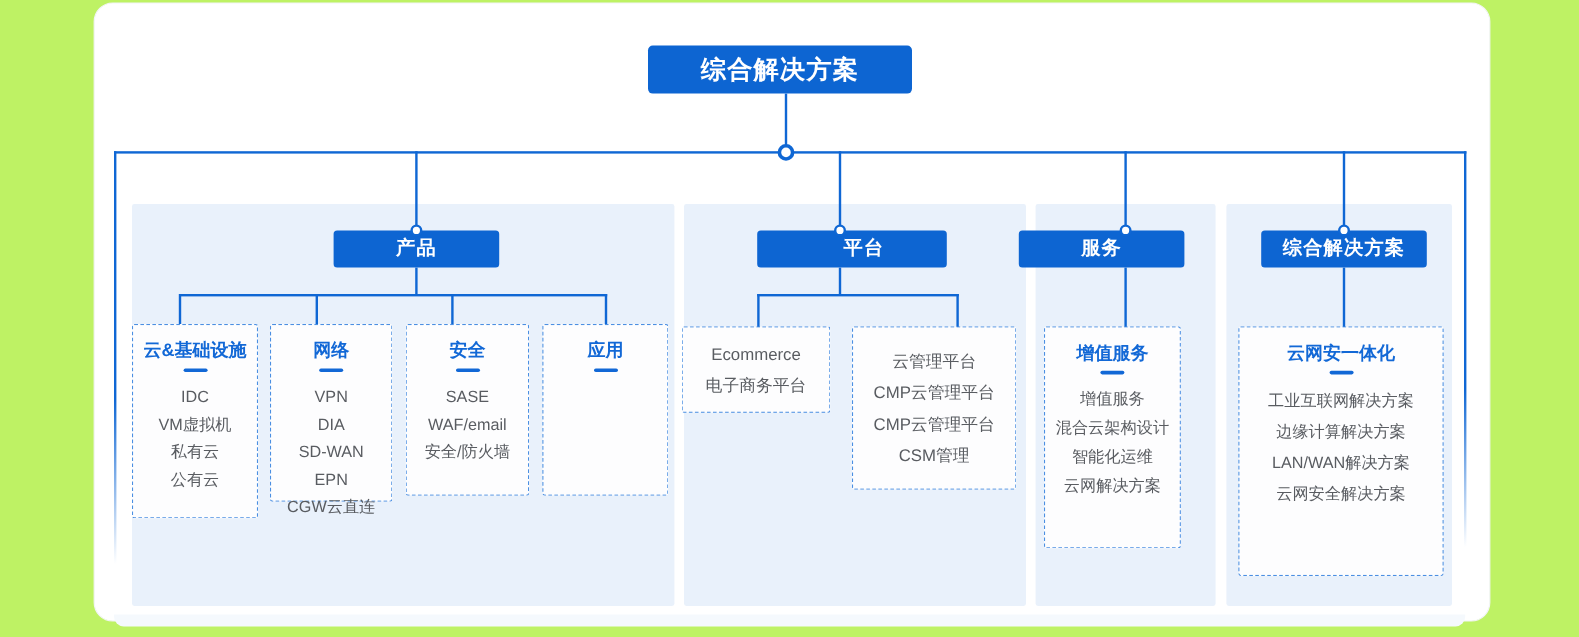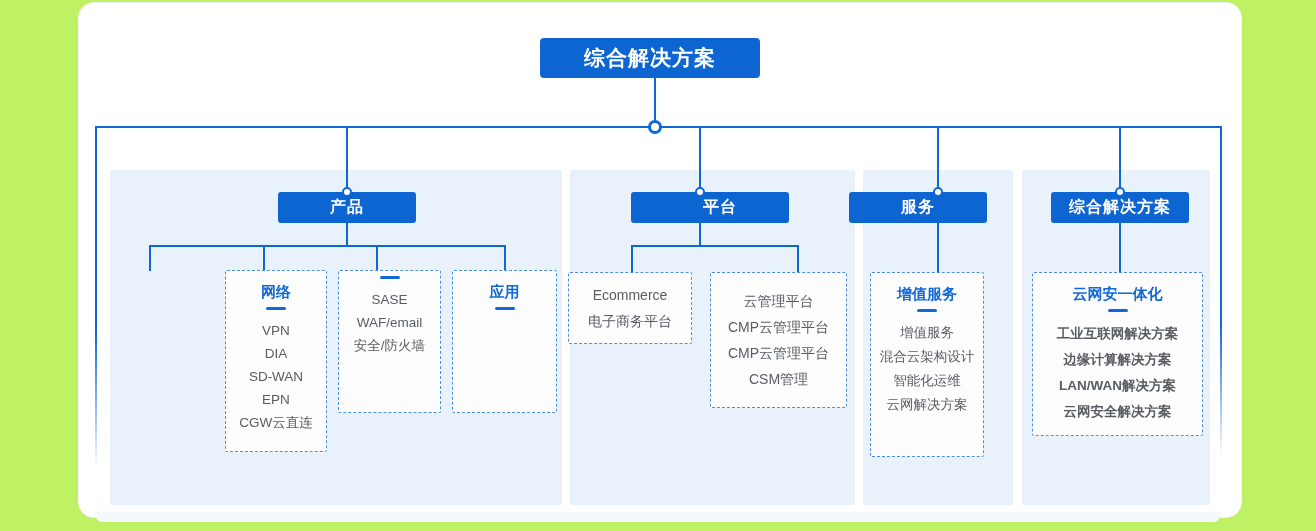--- a/index.html
+++ b/index.html
@@ -27,21 +27,21 @@
   .root{left:540px;top:38px;width:220px;height:40px;font-size:21px;border-radius:4px;}
   .hdr{top:192px;width:138px;height:31px;font-size:16px;}
   .dot{position:absolute;background:#fff;border-radius:50%;box-sizing:border-box;z-index:4;}
   .dot-big{left:648px;top:120px;width:14px;height:14px;border:3px solid var(--blue-line);}
   .dot-small{width:10px;height:10px;top:187px;border:2.5px solid var(--blue-line);}
   .dbox{position:absolute;background:var(--boxbg);border:1.5px dashed var(--dash);border-radius:2px;
         box-sizing:border-box;text-align:center;z-index:3;}
   .gtitle{color:var(--titleblue);font-weight:bold;font-size:15px;padding-top:12px;}
   .tbar{width:20px;height:3px;background:var(--titleblue);border-radius:2px;margin:5px auto 9px auto;}
   .items{color:var(--gray);font-size:13.5px;line-height:23px;}
-  .items-wide{color:var(--gray);font-size:13.5px;line-height:26px;font-weight:bold;}
+  .items-wide{color:var(--gray);font-size:13.5px;line-height:26px;}
   .items-svc{color:var(--gray);font-size:13.5px;line-height:24px;}
   .centerbox{display:flex;flex-direction:column;align-items:center;justify-content:center;
         height:100%;color:var(--gray);font-size:14px;line-height:26px;}
 </style>
 </head>
 <body>
 
 <div class="stage">
 
   <div class="card"></div>
@@ -81,34 +81,45 @@
   <div class="line" style="left:504px;top:245px;width:2px;height:26px;"></div>
 
   <div class="line" style="left:699px;top:223px;width:2px;height:23px;"></div>
   <div class="line" style="left:631px;top:245px;width:168px;height:2px;"></div>
   <div class="line" style="left:631px;top:245px;width:2px;height:28px;"></div>
   <div class="line" style="left:797px;top:245px;width:2px;height:28px;"></div>
 
   <div class="line" style="left:937px;top:223px;width:2px;height:50px;"></div>
   <div class="line" style="left:1119px;top:223px;width:2px;height:50px;"></div>
 
+  <div class="dbox" style="left:110px;top:270px;width:105px;height:162px;">
+    <div class="gtitle">云&amp;基础设施</div>
+    <div class="tbar"></div>
+    <div class="items">
+      <div>IDC</div>
+      <div>VM虚拟机</div>
+      <div>私有云</div>
+      <div>公有云</div>
+    </div>
+  </div>
 
-  <div class="dbox" style="left:225px;top:270px;width:102px;height:182px;">
+  <div class="dbox" style="left:225px;top:270px;width:102px;height:148px;">
     <div class="gtitle">网络</div>
     <div class="tbar"></div>
     <div class="items">
       <div>VPN</div>
       <div>DIA</div>
       <div>SD-WAN</div>
       <div>EPN</div>
       <div>CGW云直连</div>
     </div>
   </div>
 
   <div class="dbox" style="left:338px;top:270px;width:103px;height:143px;">
+    <div class="gtitle">安全</div>
     <div class="tbar"></div>
     <div class="items">
       <div>SASE</div>
       <div>WAF/email</div>
       <div>安全/防火墙</div>
     </div>
   </div>
 
   <div class="dbox" style="left:452px;top:270px;width:105px;height:143px;">
     <div class="gtitle">应用</div>
@@ -135,21 +146,21 @@
     <div class="gtitle">增值服务</div>
     <div class="tbar"></div>
     <div class="items-svc">
       <div>增值服务</div>
       <div>混合云架构设计</div>
       <div>智能化运维</div>
       <div>云网解决方案</div>
     </div>
   </div>
 
-  <div class="dbox" style="left:1032px;top:272px;width:171px;height:164px;">
+  <div class="dbox" style="left:1032px;top:272px;width:171px;height:208px;">
     <div class="gtitle">云网安一体化</div>
     <div class="tbar"></div>
     <div class="items-wide">
       <div>工业互联网解决方案</div>
       <div>边缘计算解决方案</div>
       <div>LAN/WAN解决方案</div>
       <div>云网安全解决方案</div>
     </div>
   </div>
 

